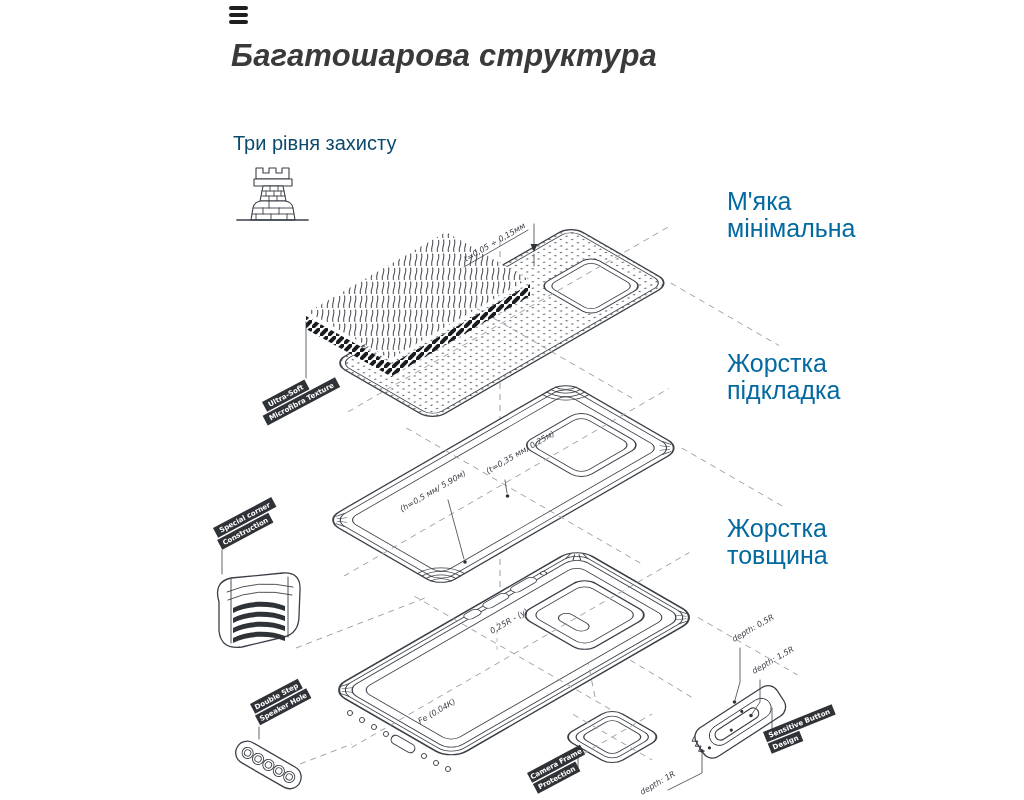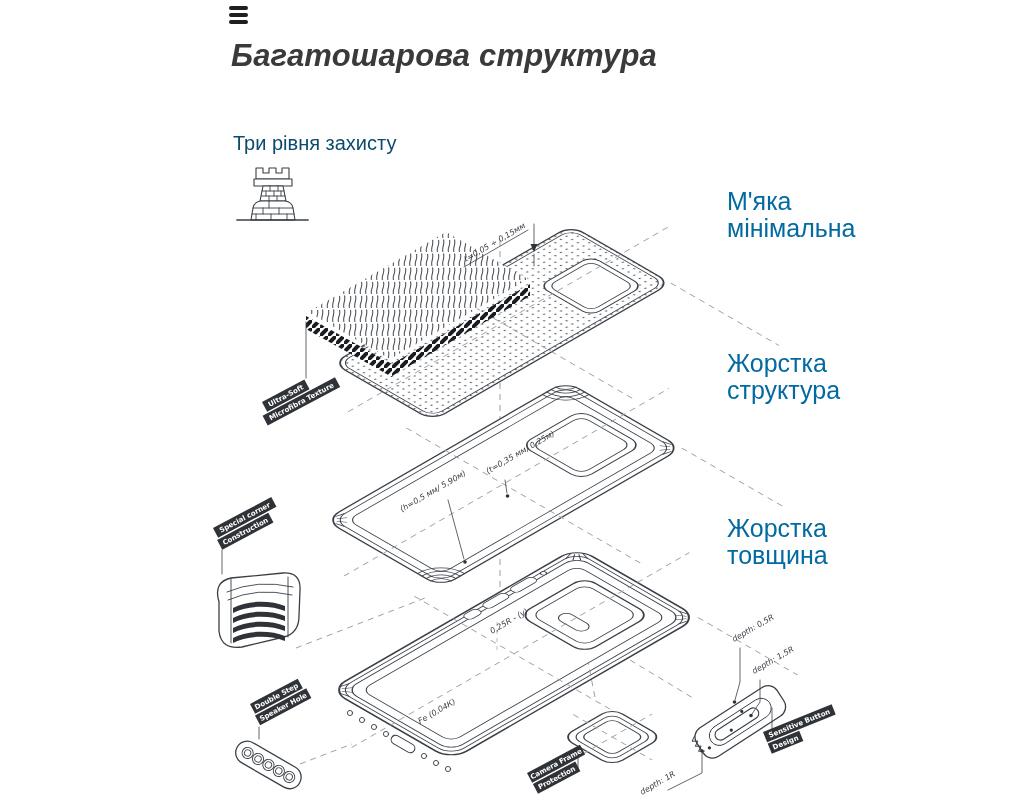--- a/index.html
+++ b/index.html
@@ -41,21 +41,21 @@
   <div class="subtitle">
     <div>Три рівня захисту</div>
   </div>
 
   <div class="callout" style="top:188px">
     <div>М'яка</div>
     <div>мінімальна</div>
   </div>
   <div class="callout" style="top:350px">
     <div>Жорстка</div>
-    <div>структура</div>
+    <div>підкладка</div>
   </div>
   <div class="callout" style="top:515px">
     <div>Жорстка</div>
     <div>товщина</div>
   </div>
 
   <svg width="1024" height="800" viewBox="0 0 1024 800">
     <defs>
       <pattern id="dots" width="6.5" height="6.5" patternUnits="userSpaceOnUse">
         <circle cx="1.6" cy="1.6" r="0.85" fill="#4a4f57"></circle>

